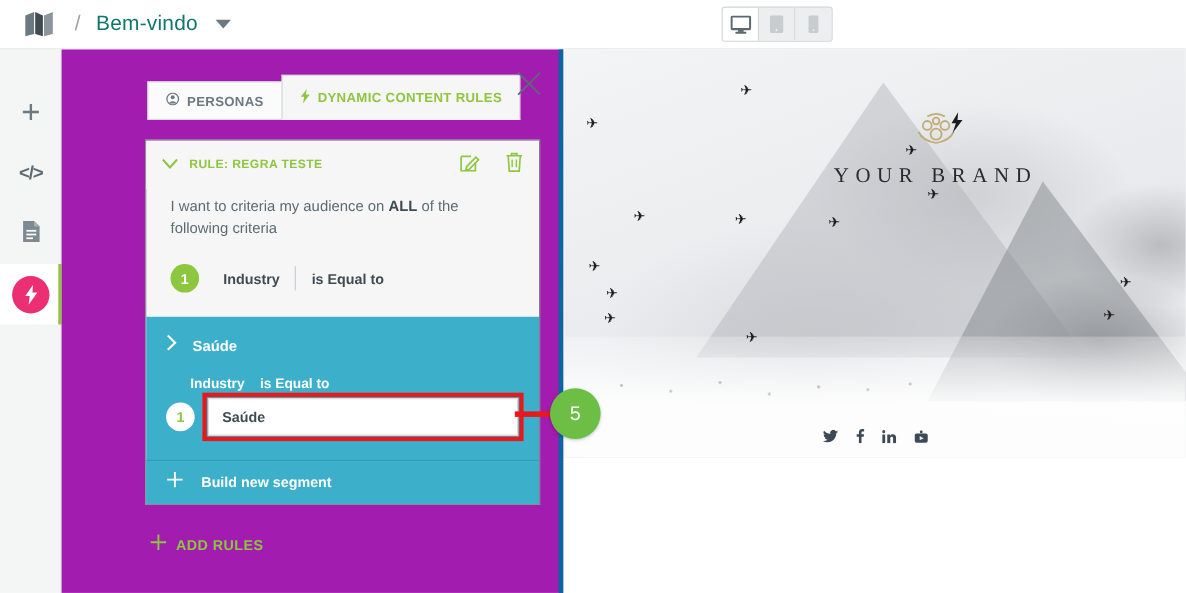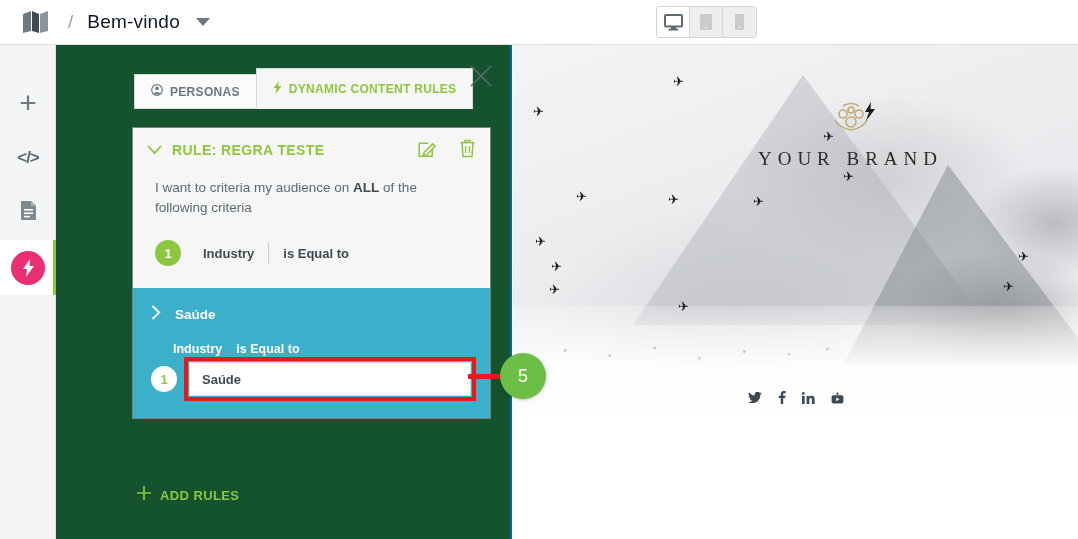--- a/index.html
+++ b/index.html
@@ -13,21 +13,21 @@
 
   
   .topbar {
     position: absolute; left:0; top:0; width:1078px; height:45px;
     background:#ffffff; border-bottom:1px solid #dfe1e2;
     display:flex; align-items:center;
   }
   .brand-logo { margin-left:22px; width:30px; height:24px; display:flex; align-items:center; }
   .slash { margin-left:16px; color:#9aa3a8; font-size:19px; font-weight:300; }
   .page-title {
-    margin-left:14px; color:#0f172a; font-size:19px; font-weight:400; letter-spacing:.2px;
+    margin-left:14px; color:#0f766e; font-size:19px; font-weight:400; letter-spacing:.2px;
   }
   .caret-down {
     margin-left:16px; width:0;height:0;
     border-left:7px solid transparent; border-right:7px solid transparent;
     border-top:8px solid #6b7a82;
   }
   .device-group {
     position:absolute; left:656px; top:6px;
     display:flex; border:1px solid #d2d6d8; border-radius:3px; overflow:hidden;
     background:#eceeef;
@@ -55,21 +55,21 @@
   .rail-plus { font-size:30px; color:#6b7a82; font-weight:300; line-height:1; }
   .rail-code { font-size:17px; color:#5c6b73; font-weight:700; letter-spacing:-1px; }
   .bolt-circle {
     width:34px;height:34px;border-radius:50%;background:#ec2e73;
     display:flex;align-items:center;justify-content:center;
   }
 
   
   .panel {
     position:absolute; left:56px; top:45px; width:456px; height:494px;
-    background:#14532d; border-right:2px solid #0369a1;
+    background:#a21caf; border-right:4px solid #0369a1;
   }
 
   .tabs { position:absolute; left:78px; top:23px; display:flex; align-items:flex-end; }
   .tab {
     height:35px; padding:0 16px; display:flex; align-items:center; gap:7px;
     border:1px solid #d6d9da; background:#fbfbfb; border-bottom:1px solid #d6d9da;
     font-size:12px; font-weight:700; letter-spacing:.3px; color:#6b7a82;
   }
   .tab.active {
     height:41px; background:#f6f6f6; color:#8dc63f; border-bottom:1px solid #f6f6f6;
@@ -84,21 +84,21 @@
   
   .rule-card {
     position:absolute; left:76px; top:82px; width:359px;
     border:1px solid #7d8387; background:#f6f6f6;
   }
   .rule-head {
     height:44px; display:flex; align-items:center; padding:0 14px 0 14px;
     background:#f6f6f6;
   }
   .rule-head-title {
-    color:#8dc63f; font-size:14px; font-weight:700; letter-spacing:.4px; margin-left:10px;
+    color:#8dc63f; font-size:11px; font-weight:700; letter-spacing:.4px; margin-left:10px;
   }
   .rule-head-actions { margin-left:auto; display:flex; gap:22px; align-items:center; }
   .rule-desc {
     padding:6px 22px 14px 22px; color:#5c6b73; font-size:13.5px; line-height:20px;
   }
   .rule-desc b { color:#3f4b52; font-weight:700; }
 
   .criteria-row {
     display:flex; align-items:center; padding:8px 22px 22px 22px;
   }
@@ -360,20 +360,28 @@
           <span class="seg-label">Industry</span>
           <span class="seg-label">is Equal to</span>
         </div>
         <div class="seg-value-row">
           <span class="num-circle-white">1</span>
           <span class="value-input-wrap">
             <span class="value-input" placeholder="Enter value">Saúde</span>
             <span class="redbox"></span>
           </span>
         </div>
+        <div class="build-row">
+          <span>
+            <svg width="16" height="16" viewBox="0 0 16 16">
+              <path d="M8 1 v14 M1 8 h14" stroke="#ffffff" stroke-width="1.7"></path>
+            </svg>
+          </span>
+          <span class="build-label">Build new segment</span>
+        </div>
       </div>
     </div>
 
     <div class="add-rule">
       <span>
         <svg width="16" height="16" viewBox="0 0 16 16">
           <path d="M8 1 v14 M1 8 h14" stroke="#8dc63f" stroke-width="1.7"></path>
         </svg>
       </span>
       <span class="add-rule-label">ADD RULES</span>

